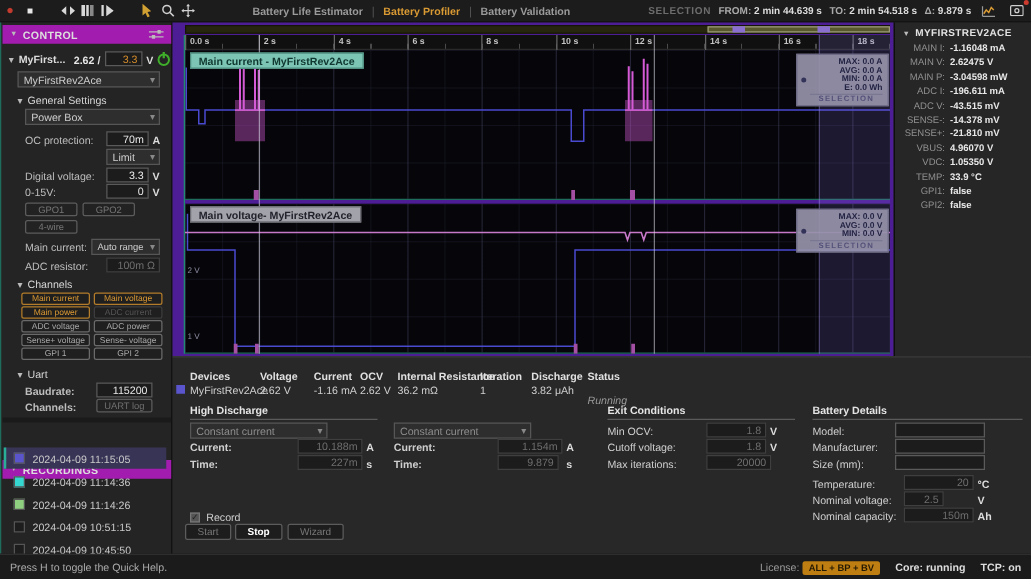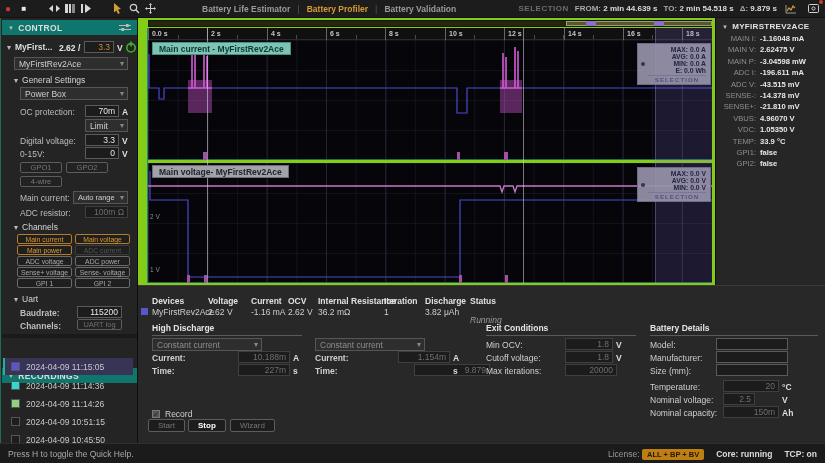--- a/index.html
+++ b/index.html
@@ -19,21 +19,21 @@
   .tab.active { color:#d99a33; }
   .sep::before { content:"|"; color:#555; }
   #selinfo { margin-left:auto; display:flex; align-items:center; gap:6px; font-size:8px; padding-right:4px; }
   #selinfo .dim { color:#6d6d6d; font-weight:bold; letter-spacing:.5px; }
   #selinfo b { color:#ddd; }
   #selinfo .lab { color:#aaa; font-weight:bold; }
 
   
   #sidebar { left:0; top:18px; width:138px; height:425px; background:#242424; border-right:1px solid #0d0d0d;
     border-left:1px solid #1f6b5c; font-size:8.5px; }
-  .schead { position:absolute; left:1px; width:135px; height:15px; background:#0f766e; display:flex;
+  .schead { position:absolute; left:1px; width:135px; height:15px; background:#a21caf; display:flex;
     align-items:center; padding:0 6px; font-weight:bold; color:#ddd; font-size:8.5px; letter-spacing:.3px; }
   .tri::before { content:"▼"; font-size:6px; margin-right:4px; color:#bbb; }
   .tri2::before { content:"▾"; font-size:8px; margin-right:4px; color:#bbb; }
   .lbl { position:absolute; color:#bdbdbd; }
   .in { position:absolute; background:#1c1c1c; border:1px solid #5a5a5a; color:#e6e6e6; text-align:right;
     padding:1px 3px; font-size:8.5px; height:12px; line-height:9px; }
   .in.dis { color:#6e6e6e; border-color:#3f3f3f; }
   .sel { position:absolute; background:#2e2e2e; border:1px solid #565656; color:#cfcfcf; height:13px;
     padding:1px 4px; font-size:8.5px; line-height:10px; }
   .sel::after { content:"▾"; position:absolute; right:3px; top:1px; color:#888; font-size:8px; }
@@ -43,21 +43,21 @@
   .ch { position:absolute; width:55px; height:10px; line-height:9px; background:#1f1f1f; border:1px solid #6a6a6a;
     color:#a8a8a8; font-size:6.8px; text-align:center; border-radius:2px; cursor:pointer; }
   .ch.on { color:#dd9a33; border-color:#b27c2a; }
   .ch.dis { color:#555; border-color:#3c3c3c; }
   .recrow { position:absolute; left:2px; width:130px; height:17px; display:flex; align-items:center; gap:6px;
     padding-left:8px; color:#c9c9c9; font-size:8.5px; cursor:pointer; }
   .recrow.selrow { background:#383456; border-left:2px solid #2aae97; padding-left:6px; }
   .sw { width:9px; height:9px; border:1px solid #555; flex:0 0 auto; }
 
   
-  #chartwrap { left:138px; top:18px; width:577px; height:267px; background:#84cc16; }
+  #chartwrap { left:138px; top:18px; width:577px; height:267px; background:#4c1d95; }
   #overview { position:absolute; left:10px; top:2px; width:564px; height:7px; background:#26260f; border:1px solid #161608; }
   #ovwin { position:absolute; left:417px; top:0px; width:146px; height:5px; background:#58582c; border:1px solid #9a9a7a; }
   .ovmark { position:absolute; top:0; height:5px; background:#8a6fd0; }
   #ruler { position:absolute; left:10px; top:10px; width:564px; height:12px; background:#101010; border-bottom:1px solid #2a2a2a; }
   #rulerticks { position:absolute; left:0; bottom:0; width:564px; height:4px;
     background:repeating-linear-gradient(to right,#4a4a4a 0 1px,transparent 1px 29.66px); }
   .rlab { position:absolute; top:0; height:12px; border-left:1px solid #666; padding-left:3px; color:#c5c5c5;
     font-size:7px; line-height:11px; font-weight:bold; }
   .chart { position:absolute; left:10px; width:564px; height:120px; background:#06060a;
     background-image:
@@ -439,21 +439,21 @@
     <span class="unit" style="left:155px; top:67px;">A</span>
     <span class="td" style="left:14px; top:80px; font-weight:bold;">Time:</span>
     <div class="in dis" style="left:100px; top:78px; width:52px;">227m</div>
     <span class="unit" style="left:155px; top:80px;">s</span>
 
     <div class="sel" style="left:177px; top:52px; width:110px; color:#8d8d8d;"><span>Constant current</span></div>
     <span class="td" style="left:177px; top:67px; font-weight:bold;">Current:</span>
     <div class="in dis" style="left:260px; top:65px; width:52px;">1.154m</div>
     <span class="unit" style="left:315px; top:67px;">A</span>
     <span class="td" style="left:177px; top:80px; font-weight:bold;">Time:</span>
-    <div class="in dis" style="left:276px; top:78px; width:76px;">9.879</div>
+    <div class="in dis" style="left:260px; top:78px; width:49px;">9.879</div>
     <span class="unit" style="left:315px; top:80px;">s</span>
 
     <div class="sechead" style="left:348px; top:37px; width:150px;">Exit Conditions</div>
     <span class="td" style="left:348px; top:54px;">Min OCV:</span>
     <div class="in dis" style="left:427px; top:52px; width:48px;">1.8</div>
     <span class="unit" style="left:478px; top:54px;">V</span>
     <span class="td" style="left:348px; top:67px;">Cutoff voltage:</span>
     <div class="in dis" style="left:427px; top:65px; width:48px;">1.8</div>
     <span class="unit" style="left:478px; top:67px;">V</span>
     <span class="td" style="left:348px; top:80px;">Max iterations:</span>

